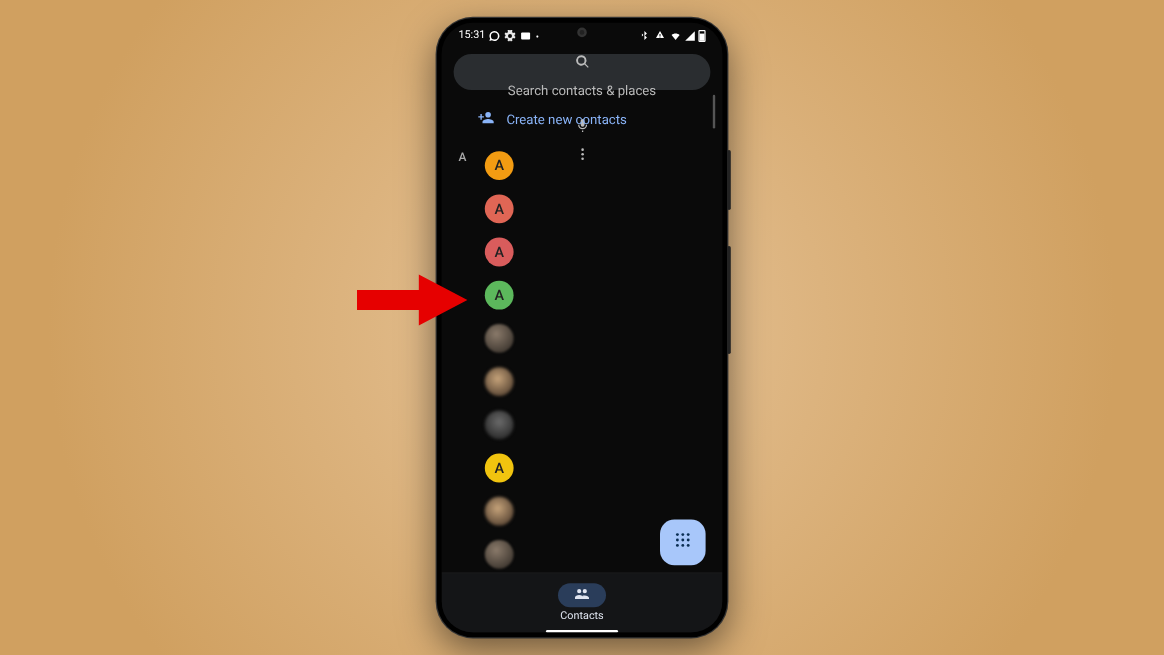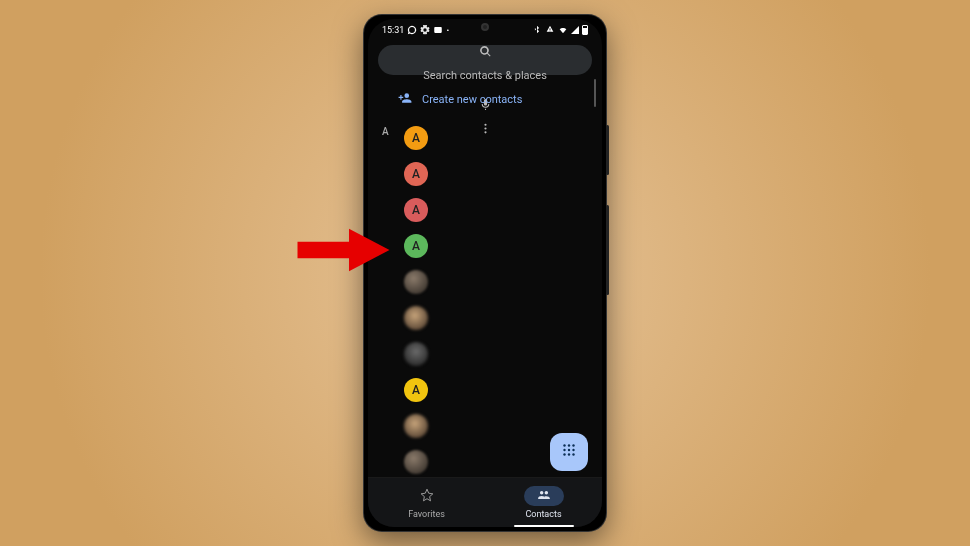--- a/index.html
+++ b/index.html
@@ -8,21 +8,21 @@
     background: radial-gradient(circle at center, #e6c397 0%, #d0a060 80%);
     font-family: Roboto, Arial, sans-serif;
     position: relative;
   }
   .phone {
     position: absolute;
     left: 50%; top: 50%;
     transform: translate(-50%, -50%);
     width: 242px; height: 516px;
     background: #000;
-    border-radius: 18px;
+    border-radius: 30px;
     padding: 4px;
     box-shadow: 0 0 0 1px #333, 0 10px 30px rgba(0,0,0,0.5);
   }
   .phone::before, .phone::after {
     content: ''; position: absolute; background: #222; border-radius: 2px;
   }
   .phone::before { right: -3px; top: 110px; width: 3px; height: 50px; }
   .phone::after { right: -3px; top: 190px; width: 3px; height: 90px; }
   .screen {
     width: 100%; height: 100%;
@@ -227,28 +227,20 @@
             <circle cx="6" cy="12" r="1.6"></circle>
             <circle cx="12" cy="12" r="1.6"></circle>
             <circle cx="18" cy="12" r="1.6"></circle>
             <circle cx="6" cy="18" r="1.6"></circle>
             <circle cx="12" cy="18" r="1.6"></circle>
             <circle cx="18" cy="18" r="1.6"></circle>
           </svg></span>
     </div>
 
     <div class="bnav">
-      <div class="bnav-item">
-        <div class="bnav-icon">
-            <span><svg viewBox="0 0 24 24">
-                <path d="M12 2l2.9 6.9L22 10l-5.5 4.8L18 22l-6-3.6L6 22l1.5-7.2L2 10l7.1-1.1z" fill="none" stroke="currentColor" stroke-width="1.5"></path>
-              </svg></span>
-          </div>
-        <span>Favorites</span>
-      </div>
       <div class="bnav-item active">
         <div class="bnav-icon">
             <span><svg viewBox="0 0 24 24">
                 <path d="M8 11a3 3 0 1 0 0-6 3 3 0 0 0 0 6zm8 0a3 3 0 1 0 0-6 3 3 0 0 0 0 6zM2 19v-2c0-2 3-3.5 6-3.5s6 1.5 6 3.5v2H2zm12 0v-2c0-1-.5-1.9-1.3-2.6 1-.3 2.1-.4 3.3-.4 3 0 6 1.5 6 3.5v1.5h-8z"></path>
               </svg></span>
           </div>
         <span>Contacts</span>
       </div>
     </div>
 

